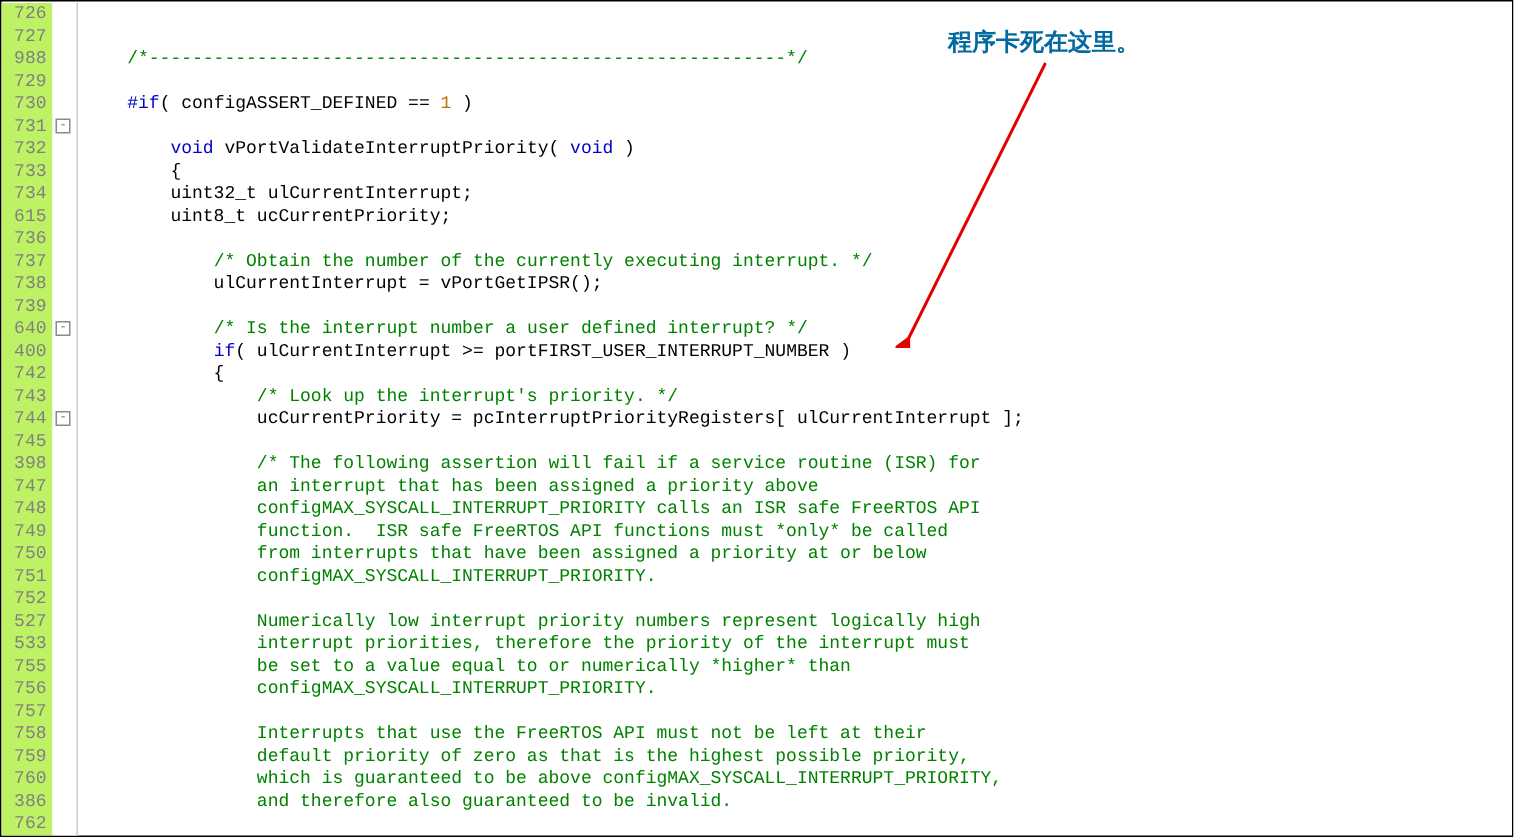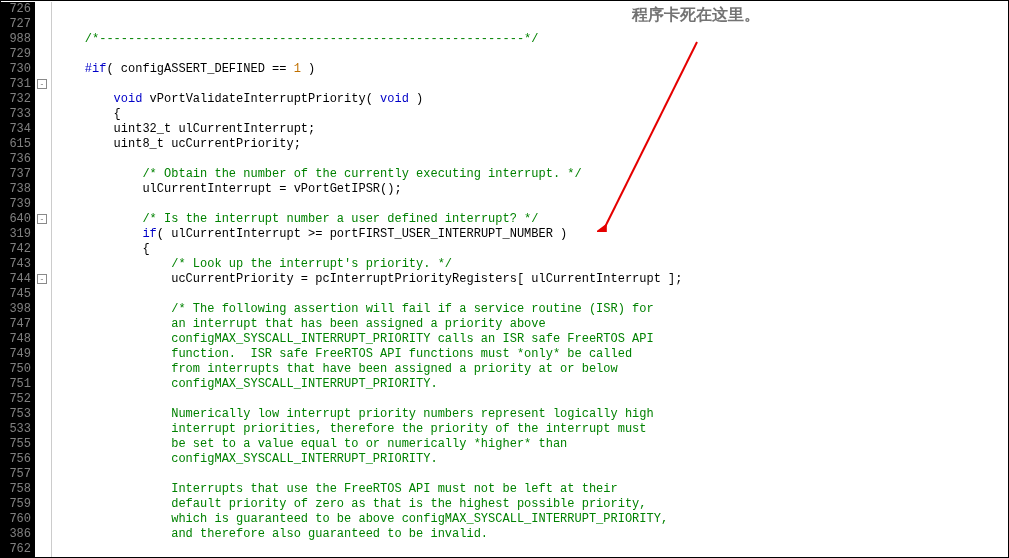--- a/index.html
+++ b/index.html
@@ -17,21 +17,21 @@
     display: flex;
     width: 100%;
     height: 100%;
     box-sizing: border-box;
     border: 1px solid #000;
     padding-top: 1px;
     position: relative;
   }
   .gutter {
     width: 34px;
-    background: #000000;
+    background: #bef264;
     color: #808080;
     text-align: right;
     padding-right: 4px;
     box-sizing: border-box;
     flex-shrink: 0;
     user-select: none;
   }
   .fold {
     width: 16px;
     background: #fff;
@@ -64,23 +64,23 @@
   .ln { height: 15px; }
   .c-comment { color: #008200; } 
   .c-keyword { color: #0000c8; font-weight: normal; } 
   .c-num     { color: #c07000; } 
   .c-plain   { color: #000; }
   .c-brace   { color: #000; }
 
   
   .annotation {
     position: absolute;
-    top: 5px;
+    top: 19px;
     left: 580px;
-    color: #737373;
+    color: #0369a1;
     font-family: "Microsoft YaHei", Arial, sans-serif;
     font-size: 16px;
     font-weight: bold;
     white-space: nowrap;
     pointer-events: none;
   }
   .arrow-svg {
     position: absolute;
     top: 30px;
     left: 545px;
@@ -102,33 +102,33 @@
       <div class="ln">731</div>
       <div class="ln">732</div>
       <div class="ln">733</div>
       <div class="ln">734</div>
       <div class="ln">615</div>
       <div class="ln">736</div>
       <div class="ln">737</div>
       <div class="ln">738</div>
       <div class="ln">739</div>
       <div class="ln">640</div>
-      <div class="ln">319</div>
+      <div class="ln">400</div>
       <div class="ln">742</div>
       <div class="ln">743</div>
       <div class="ln">744</div>
       <div class="ln">745</div>
       <div class="ln">398</div>
       <div class="ln">747</div>
       <div class="ln">748</div>
       <div class="ln">749</div>
       <div class="ln">750</div>
       <div class="ln">751</div>
       <div class="ln">752</div>
-      <div class="ln">753</div>
+      <div class="ln">527</div>
       <div class="ln">533</div>
       <div class="ln">755</div>
       <div class="ln">756</div>
       <div class="ln">757</div>
       <div class="ln">758</div>
       <div class="ln">759</div>
       <div class="ln">760</div>
       <div class="ln">386</div>
       <div class="ln">762</div>
     </div>

